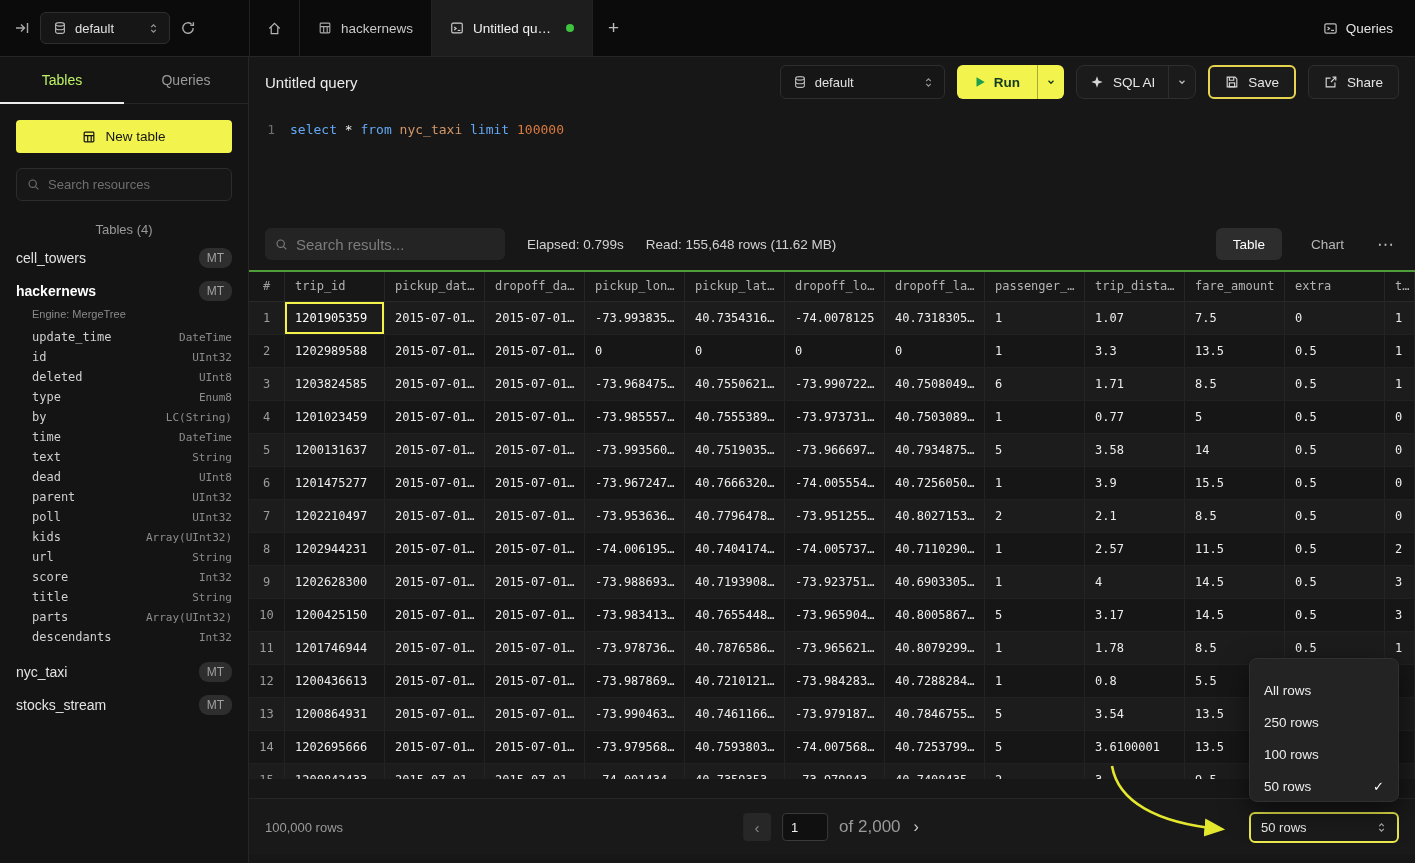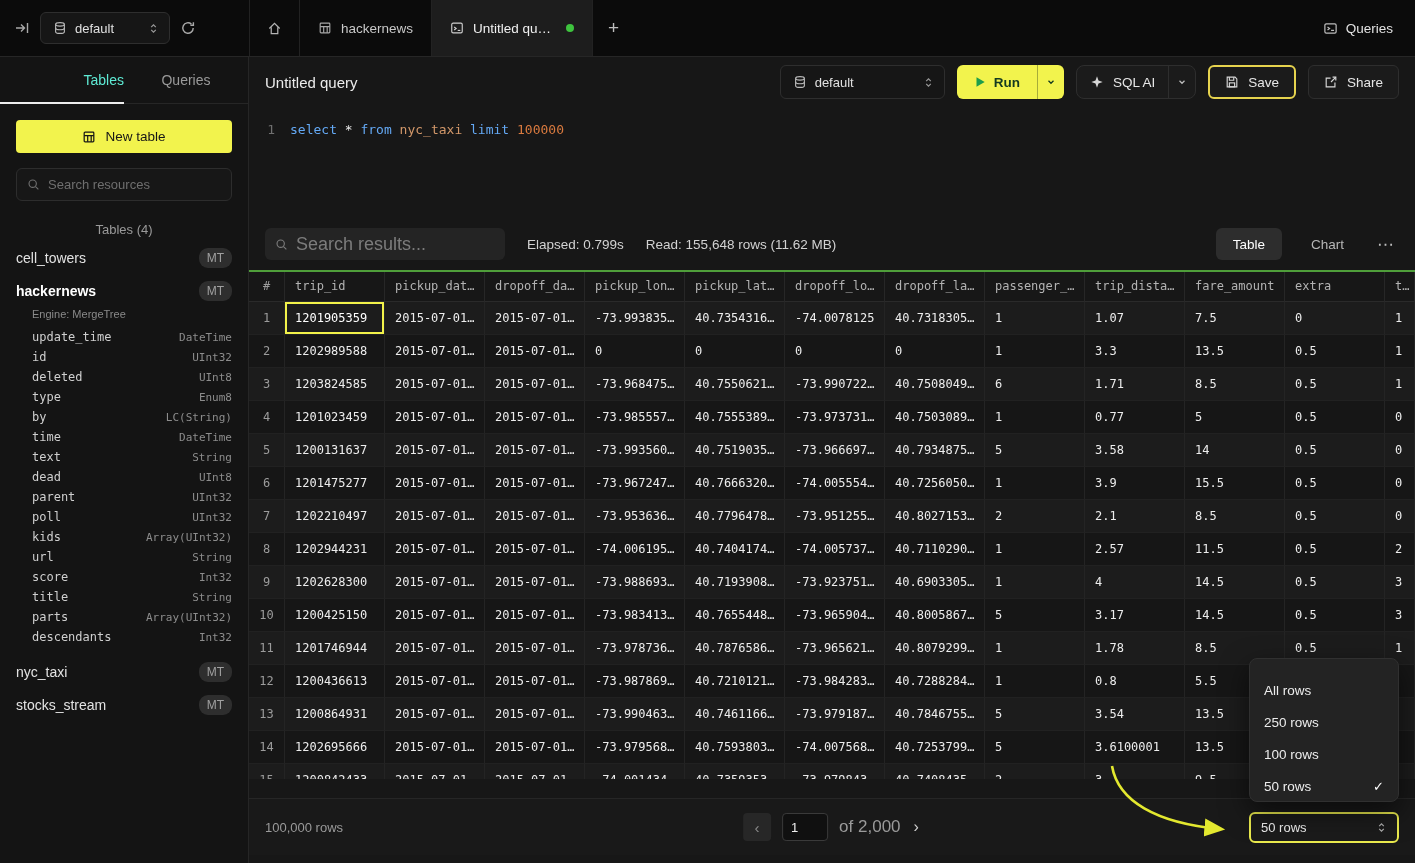--- a/index.html
+++ b/index.html
@@ -25,21 +25,21 @@
   .dirty-dot { width:8px; height:8px; border-radius:50%; background:#3ec43e; margin-left:6px; }
   .tab-plus { padding:0 15px; font-size:19px; color:#bdbdbd; border-left:0; }
   .tb-right { margin-left:auto; display:flex; align-items:center; padding-right:22px; }
   .queries-btn { display:flex; align-items:center; gap:8px; font-size:13.5px; color:#e3e3e3; }
 
   
   .sidebar { position:absolute; top:57px; left:0; width:249px; height:806px; background:#141414;
              border-right:1px solid #262626; z-index:2; }
   .sb-tabs { height:47px; display:flex; border-bottom:1px solid #262626; }
   .sb-tab { flex:1; font-size:14px; color:#9a9a9a; position:relative; }
-  .sb-tab.active { color:#5eead4;text-align:right; }
+  .sb-tab.active { color:#bef264; }
   .sb-tab.active::after { content:""; position:absolute; left:0; right:0; bottom:-1px; height:2px; background:#ededed; }
   .sb-body { padding:16px; }
   .new-table-btn { width:100%; height:33px; background:#f2f34d; border-radius:4px; color:#161616;
              font-size:13.5px; font-weight:500; display:flex; align-items:center; justify-content:center; gap:9px; }
   .sb-search { margin-top:15px; height:33px; background:#171717; border:1px solid #2d2d2d; border-radius:6px;
              display:flex; align-items:center; gap:8px; padding:0 10px; color:#6f6f6f; }
   .sb-search input { background:transparent; border:0; outline:0; width:100%; color:#dddddd; font-size:13px; font-family:inherit; }
   .sb-search input::placeholder { color:#6f6f6f; }
   .sb-section { margin-top:21px; margin-bottom:4px; font-size:13px; color:#9a9a9a;text-align:center; }
   .sb-item { height:33px; display:flex; align-items:center; justify-content:space-between; font-size:14px; color:#e3e3e3; }
@@ -73,21 +73,21 @@
             font-family:"DejaVu Sans Mono",monospace; font-size:13px; }
   .gutter { color:#6f6f6f; width:9px; text-align:right; }
   .code-line { white-space:pre; }
   .tok-kw { color:#64a9f5; }
   .tok-ident { color:#d3986a; }
   .tok-num { color:#d97a3f; }
   .tok-plain { color:#eaeaea; }
 
   .results-toolbar { height:52px; display:flex; align-items:center; gap:22px; padding:0 16px; }
   .r-search { width:240px; height:32px; background:#242424; border-radius:6px; display:flex; align-items:center; gap:8px; padding:0 10px; color:#7c7c7c; }
-  .r-search input { background:transparent; border:0; outline:0; width:100%; color:#fca5a5; font-size:18px; font-family:inherit; }
+  .r-search input { background:transparent; border:0; outline:0; width:100%; color:#fca5a5; font-size:15px; font-family:inherit; }
   .r-search input::placeholder { color:#7c7c7c; }
   .r-stat { font-size:13.5px; color:#d2d2d2; }
   .r-right { margin-left:auto; display:flex; align-items:center; gap:12px; }
   .vt { height:32px; padding:0 17px; font-size:13.5px; color:#b7b7b7; border-radius:6px; }
   .vt.active { background:#2d2d2d; color:#ffffff; }
   .more-btn { color:#bdbdbd; font-size:17px; padding:0 4px; letter-spacing:1px; }
 
   .grid-wrap { height:509px; overflow:hidden; border-top:2px solid #4f9e3a; }
   .grid { display:grid; grid-template-columns:36px repeat(11,100px) 30px; font-family:"DejaVu Sans Mono",monospace; }
   .th { height:30px; line-height:29px; font-size:12px; color:#b3b3b3; padding:0 10px; background:#171717;

